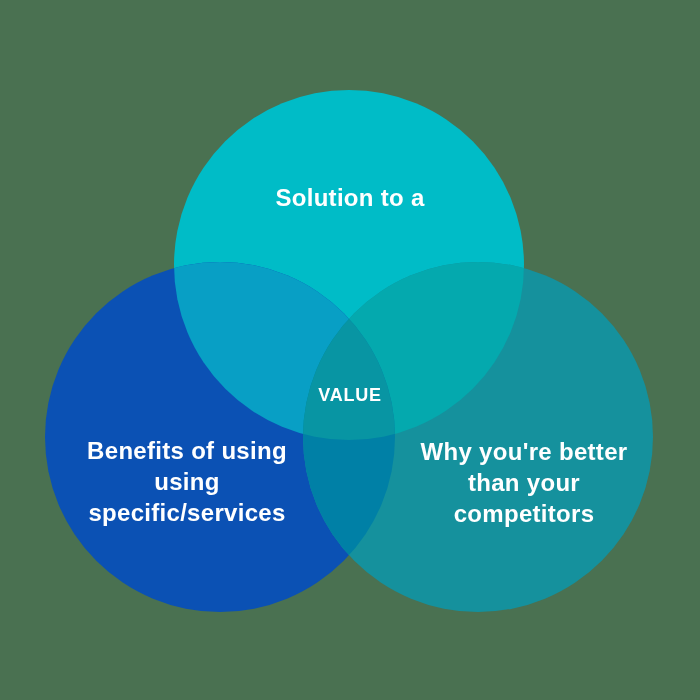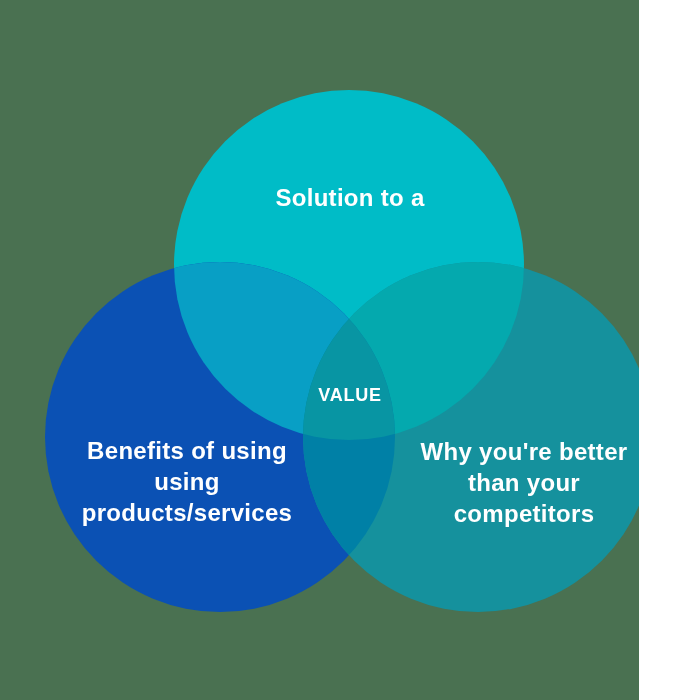--- a/index.html
+++ b/index.html
@@ -4,21 +4,21 @@
 <style>
   html, body {
     margin: 0;
     padding: 0;
   }
   body {
     font-family: "Liberation Sans", sans-serif;
   }
   .stage {
     position: relative;
-    width: 639px;
+    width: 700px;
     height: 700px;
     overflow: hidden;
   }
   .stage svg {
     position: absolute;
     left: 0;
     top: 0;
     display: block;
   }
   .label {
@@ -78,21 +78,21 @@
     </g>
   </svg>
 
   <div class="label" style="left:350px; top:197px;">
     <div>Solution to a</div>
   </div>
 
   <div class="label" style="left:187px; top:481px;">
     <div>Benefits of using</div>
     <div>using</div>
-    <div>products/services</div>
+    <div>specific/services</div>
   </div>
 
   <div class="label" style="left:524px; top:482px;">
     <div>Why you're better</div>
     <div>than your</div>
     <div>competitors</div>
   </div>
 
   <div class="label label-center" style="left:350px; top:395px;">
     <div>VALUE</div>

